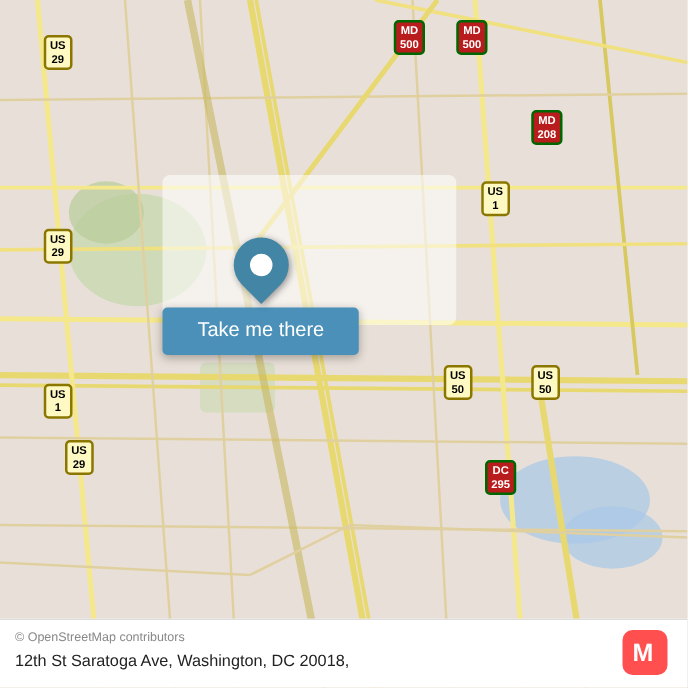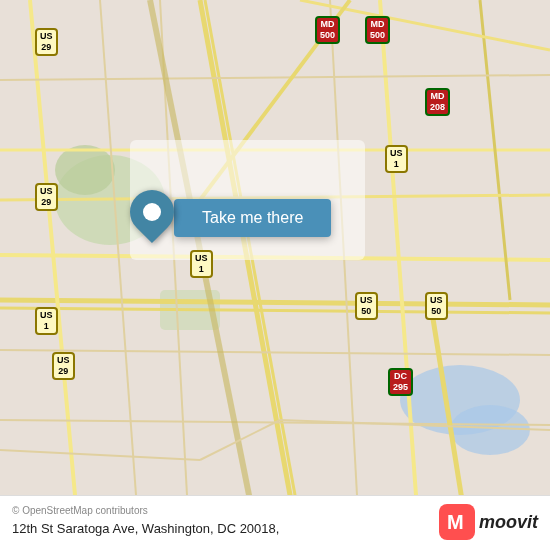--- a/index.html
+++ b/index.html
@@ -34,20 +34,21 @@
       width: 100%;
       height: 100%;
     }
 
     
     #button-container {
       position: absolute;
       top: 190px;
       left: 130px;
       display: flex;
+      flex-direction: column;
       align-items: center;
       z-index: 10;
     }
 
     #location-pin {
       width: 44px;
       height: 44px;
       background: #4285a4;
       border-radius: 50% 50% 50% 0;
       transform: rotate(-45deg);
@@ -250,16 +251,15 @@
         <span>12th St Saratoga Ave, Washington, DC 20018,</span><br>
       </span>
     </div>
     <div id="moovit-logo">
       <div id="moovit-icon">
 
         <svg width="24" height="24" viewBox="0 0 24 24">
           <text x="2" y="19" font-size="20" font-weight="bold" fill="white" font-family="Arial">M</text>
         </svg>
       </div>
-      <span id="moovit-label">moovit</span>
     </div>
   </div>
 </div>
 
 </body></html>

